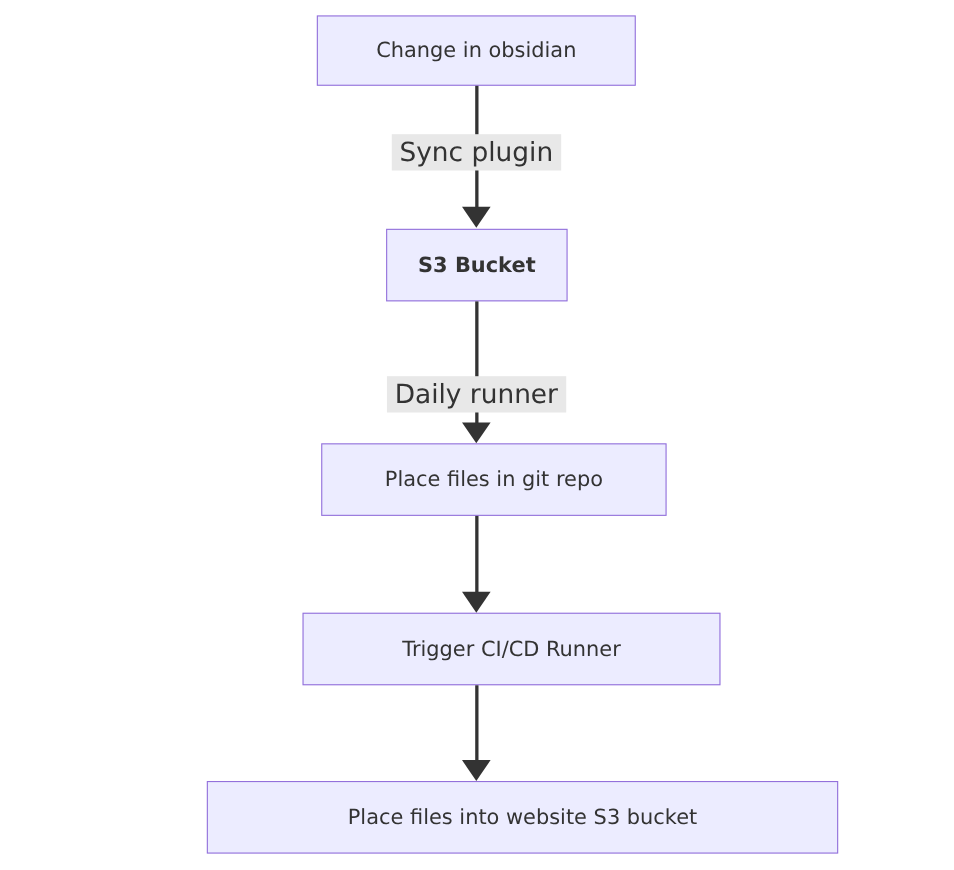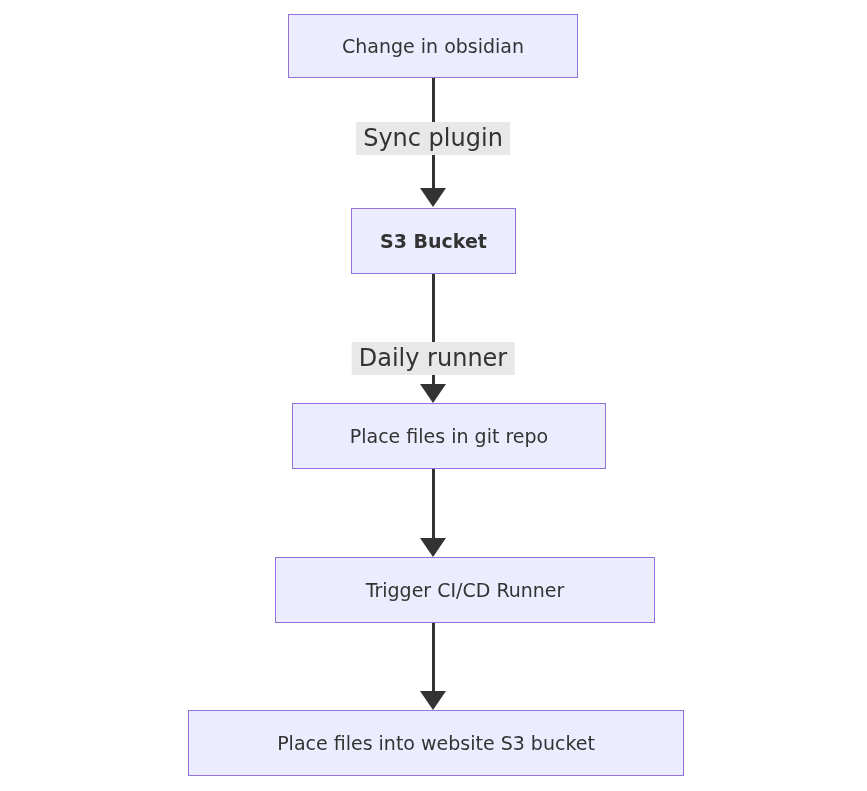--- a/index.html
+++ b/index.html
@@ -22,21 +22,21 @@
     display: flex;
     align-items: center;
     justify-content: center;
     text-align: center;
     white-space: nowrap;
   }
   .node-1 { left: 288px; top: 14px;  width: 290px; height: 64px; }
   .node-2 { left: 351px; top: 208px; width: 165px; height: 66px; font-weight: bold; }
   .node-3 { left: 292px; top: 403px; width: 314px; height: 66px; }
   .node-4 { left: 275px; top: 557px; width: 380px; height: 66px; }
-  .node-5 { left: 188px; top: 710px; width: 496px; height: 66px; }
+  .node-5 { left: 188px; top: 710px; width: 574px; height: 66px; }
 
   .edge-line {
     position: absolute;
     left: 431.5px;
     width: 3px;
     background: #333333;
   }
   .line-1 { top: 78px;  height: 112px; }
   .line-2 { top: 274px; height: 112px; }
   .line-3 { top: 469px; height: 71px;  }

